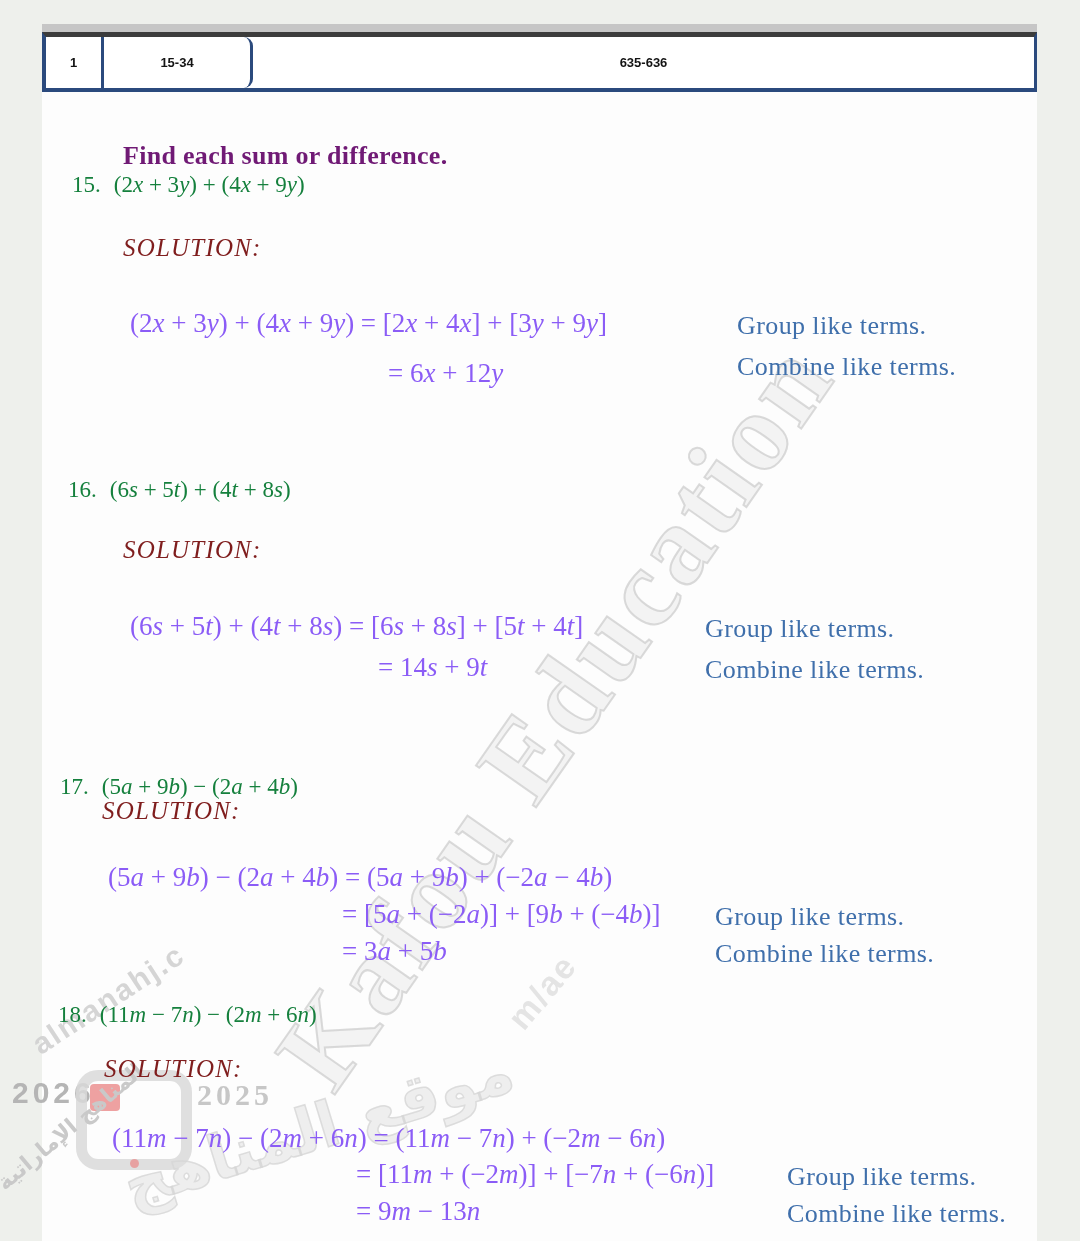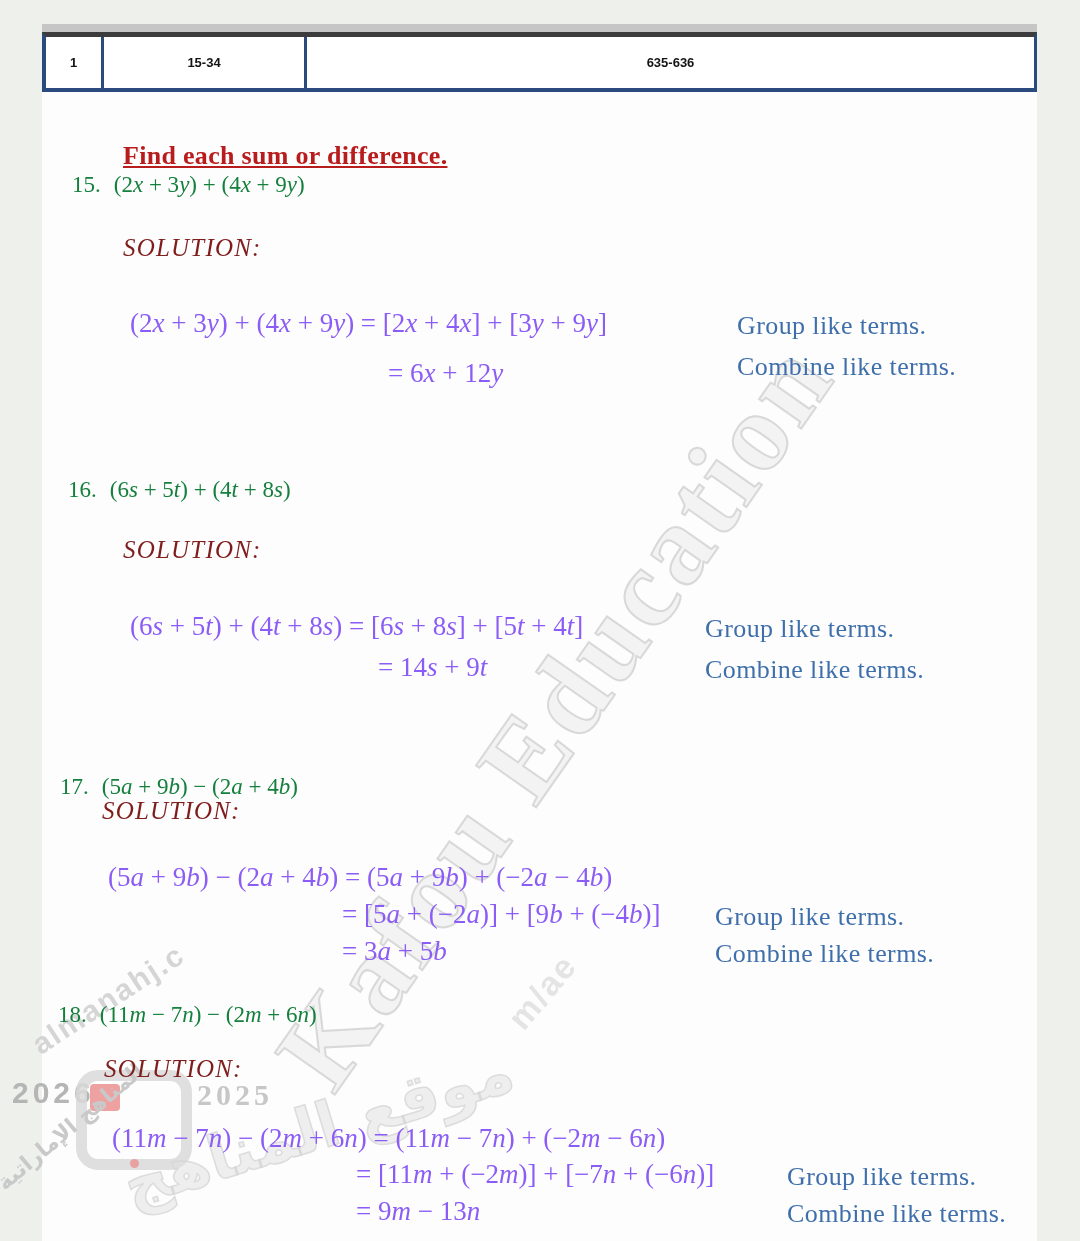--- a/index.html
+++ b/index.html
@@ -20,25 +20,25 @@
     border-bottom:4px solid #2b4a7d;
     border-left:4px solid #2b4a7d;
     border-right:3px solid #2b4a7d;
   }
   .hcell{
     box-sizing:border-box;display:flex;align-items:center;justify-content:center;
     border-right:3px solid #2b4a7d;
     font-family:"Liberation Sans", sans-serif;font-weight:700;font-size:13px;color:#141414;
   }
   .hcell:last-child{border-right:none;}
-  .c1{width:58px;} .c2{width:572px;} .c3{width:203px;} .c4{flex:1;}
+  .c1{width:58px;} .c2{width:572px;} .c3{width:149px;border-radius:9px;} .c4{flex:1;}
 
   
   .content{z-index:2;}
-  .heading{font-weight:700;font-size:26px;color:#b91c1c;letter-spacing:0.3px;text-decoration:underline;}
+  .heading{font-weight:700;font-size:26px;color:#701a75;letter-spacing:0.3px;}
   .stmt{font-size:23px;color:#15803d;}
   .stmt .pnum{margin-right:13px;}
   .sol{font-size:25px;font-style:italic;letter-spacing:1.2px;color:#7f1d1d;}
   .math{font-size:27px;color:#8b5cf6;}
   .note{font-size:26px;color:#3f6fab;letter-spacing:0.4px;}
 
   
   .wm{position:absolute;white-space:nowrap;z-index:1;pointer-events:none;}
   .wm-brand{
     left:555px;top:715px;

